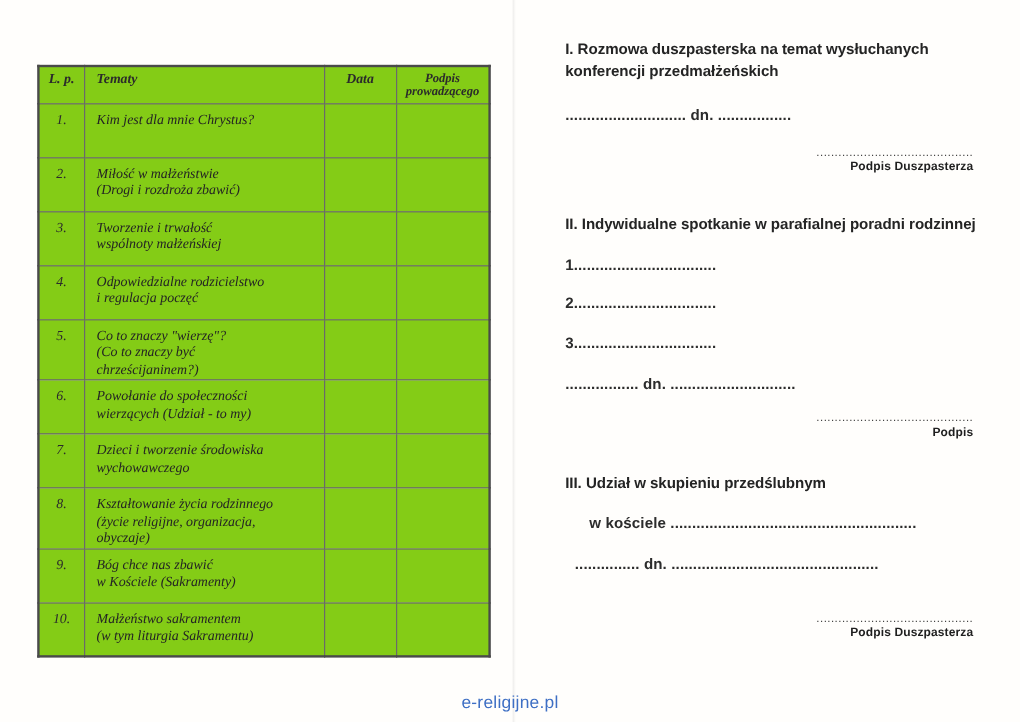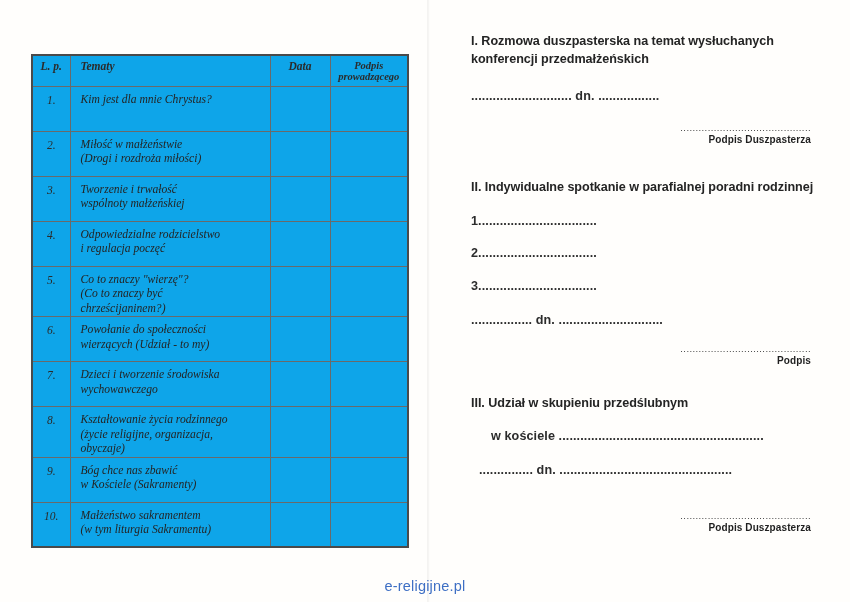--- a/index.html
+++ b/index.html
@@ -61,21 +61,21 @@
     width: 378px;
     border-collapse: collapse;
     table-layout: fixed;
     border: 2.5px solid #4a4a4a;
     background: #fffdfb;
   }
   #topics-table td, #topics-table th {
     border: 1px solid #6a6a6a;
     padding: 0;
     vertical-align: top;
-    background: #0ea5e9;
+    background: #84cc16;
   }
   
   .col-lp   { width: 38px; }
   .col-top  { width: 200px; }
   .col-date { width: 60px; }
   .col-sign { width: 78px; }
 
   thead tr { height: 27px; }
 
   .th-inner {
@@ -224,21 +224,21 @@
             <td>
               <div class="cell-num"></div>
             </td>
           </tr>
           <tr>
             <td>
               <div class="cell-num">2.</div>
             </td>
             <td>
               <div class="cell-topic">Miłość w małżeństwie
-(Drogi i rozdroża miłości)</div>
+(Drogi i rozdroża zbawić)</div>
             </td>
             <td>
               <div class="cell-num"></div>
             </td>
             <td>
               <div class="cell-num"></div>
             </td>
           </tr>
           <tr>
             <td>

